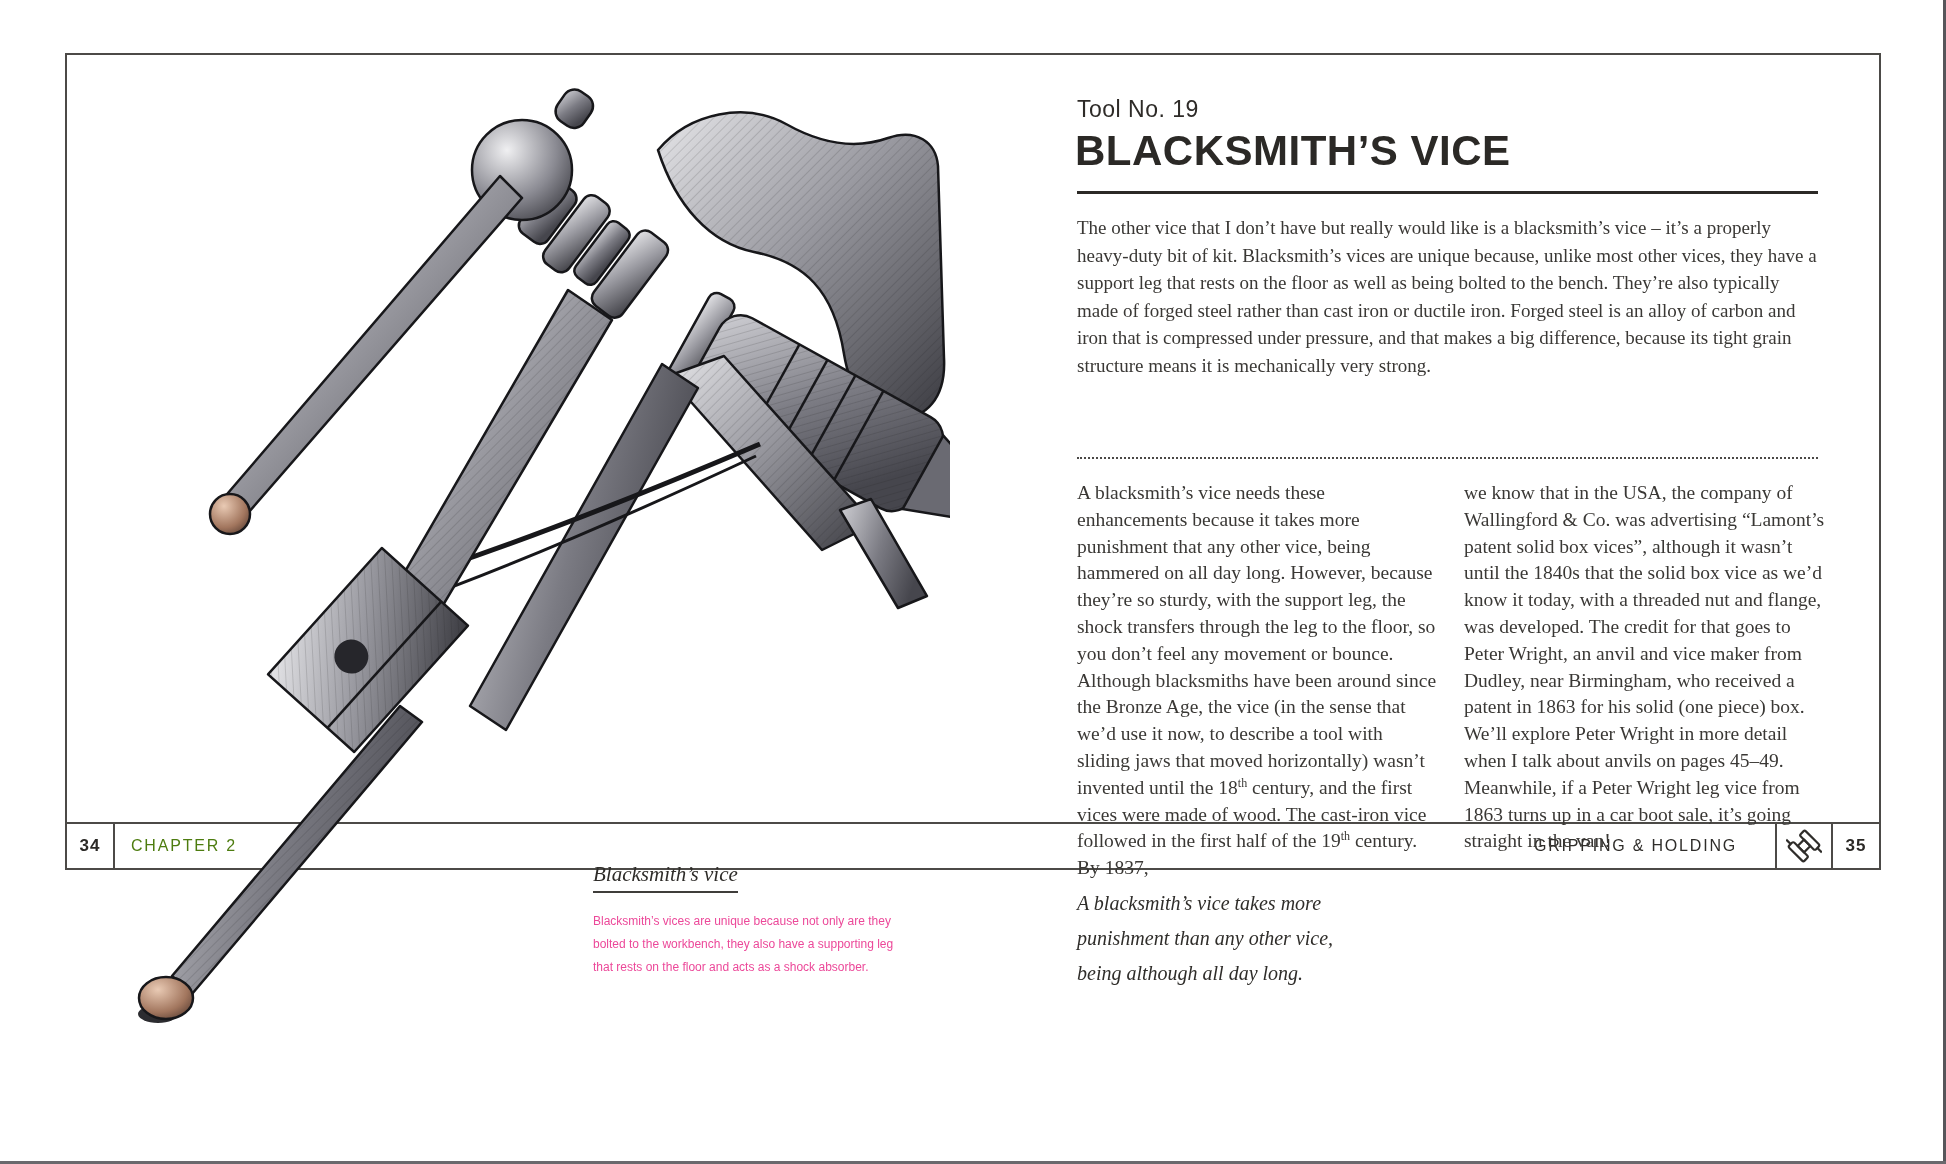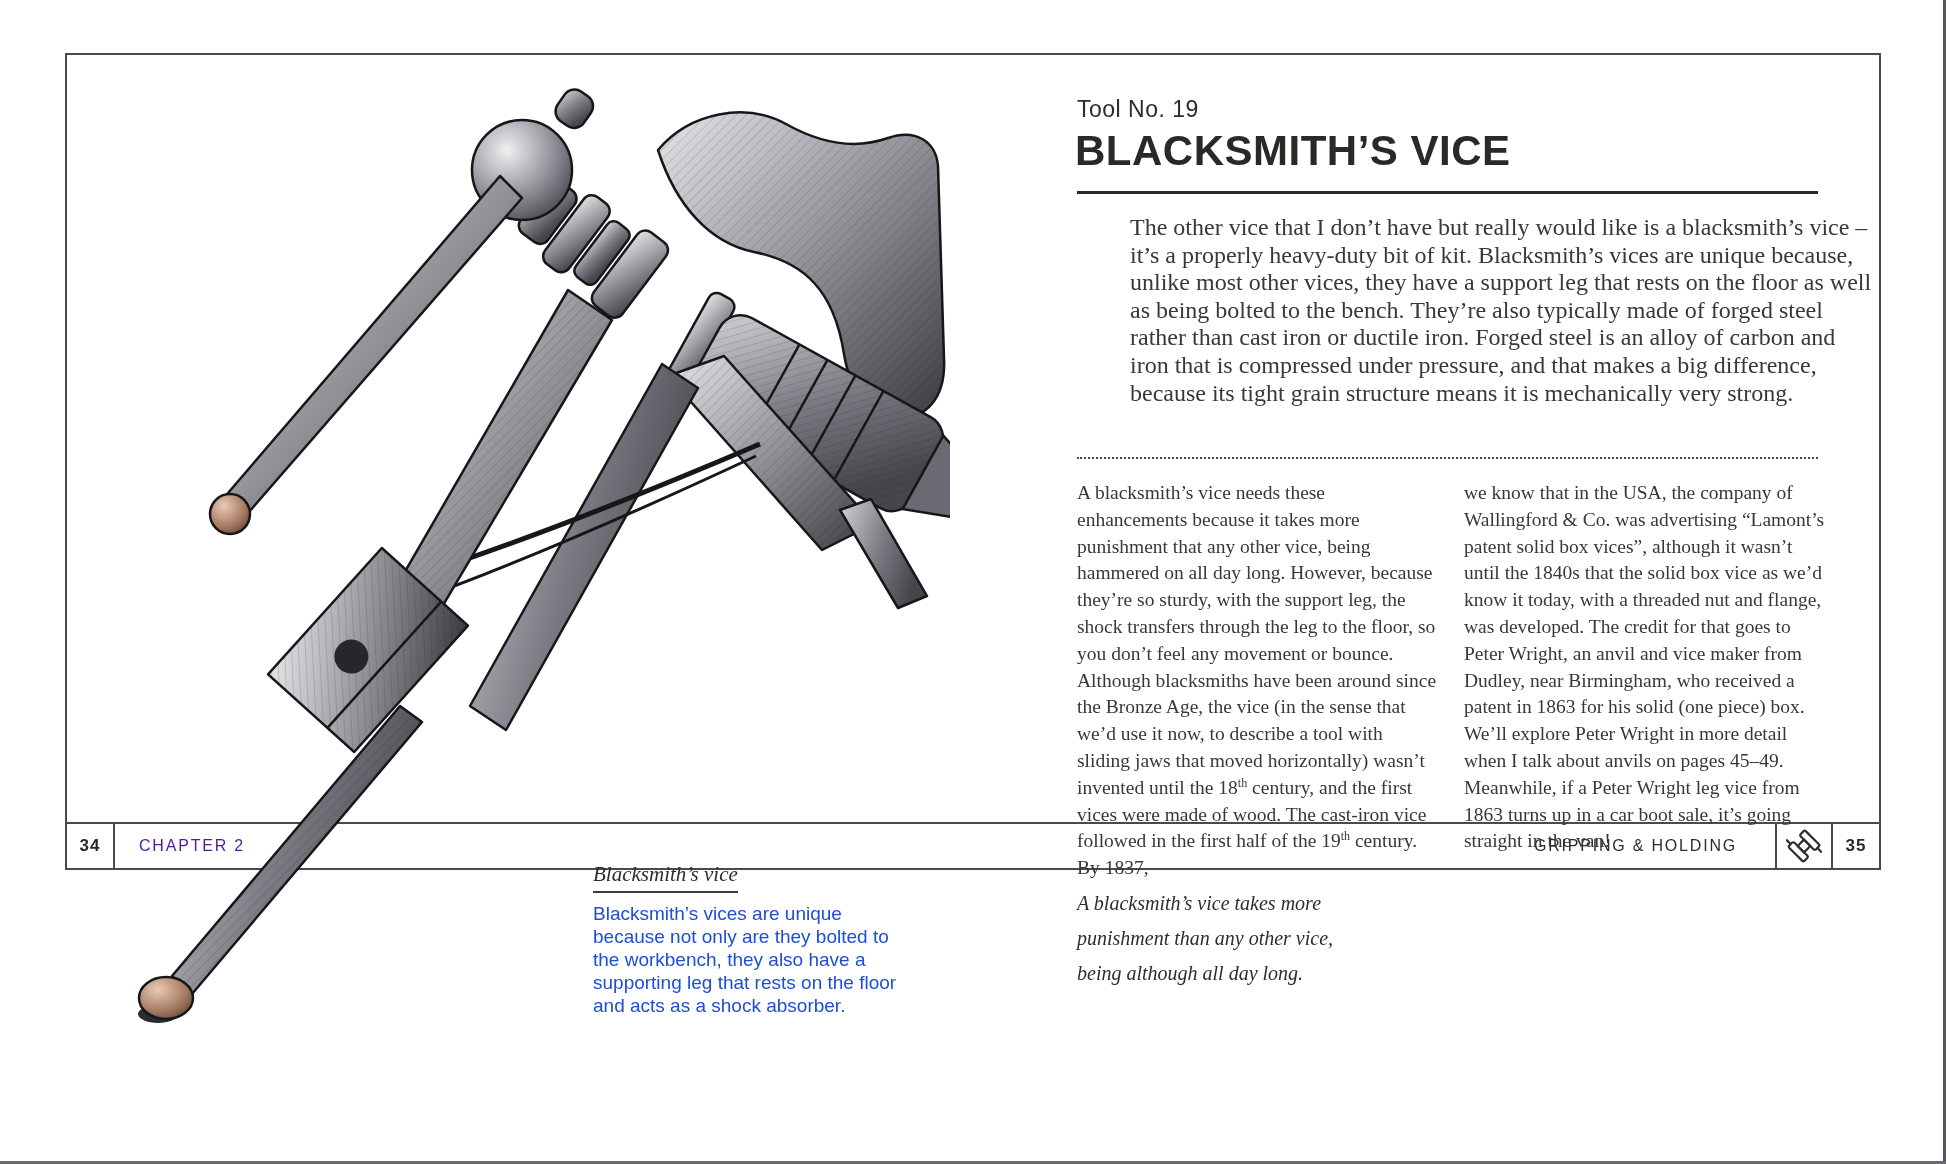--- a/index.html
+++ b/index.html
@@ -19,32 +19,32 @@
 
   
   .footer {
     position:absolute; left:0; bottom:0; width:100%; height:46px;
     border-top:2px solid #4c4a47; box-sizing:border-box;
     display:flex; align-items:stretch;
   }
   .footer .cell { display:flex; align-items:center; justify-content:center; }
   .folio { width:46px; font-size:17px; font-weight:700; letter-spacing:1px; color:#2b2926; }
   .folio-left { border-right:2px solid #4c4a47; }
-  .chapter-label { padding-left:24px; font-size:16px; letter-spacing:1.8px; color:#4c1d95; }
+  .chapter-label { padding-left:16px; font-size:16px; letter-spacing:1.8px; color:#4d7c0f; }
   .footer-spacer { flex:1; }
   .section-label { padding-right:38px; font-size:16px; letter-spacing:1.8px; color:#2f2d2a; }
   .icon-cell { width:54px; border-left:2px solid #4c4a47; border-right:2px solid #4c4a47; }
 
   
   .kicker { position:absolute; left:1077px; top:96px; font-size:23px; letter-spacing:0.5px; color:#2e2b28; }
   .title  { position:absolute; left:1075px; top:127px; font-size:42px; font-weight:600; letter-spacing:0.5px; color:#2b2926; }
   .title-rule { position:absolute; left:1077px; top:191px; width:741px; height:3px; background:#2b2926; }
   .intro {
-    position:absolute; left:1130px; top:214px; width:748px;
-    font-family:"Liberation Serif", serif; font-size:24px; line-height:27.6px; color:#3a3835;
+    position:absolute; left:1077px; top:214px; width:748px;
+    font-family:"Liberation Serif", serif; font-size:19px; line-height:27.6px; color:#3a3835;
   }
   .dotted-rule { position:absolute; left:1077px; top:457px; width:741px; border-top:2px dotted #4a4846; }
   .columns {
     position:absolute; left:1077px; top:480px; width:748px;
     display:flex; gap:26px;
   }
   .col {
     flex:1; font-family:"Liberation Serif", serif;
     font-size:19.5px; line-height:26.8px; color:#3a3835;
   }
@@ -54,21 +54,21 @@
     font-family:"Liberation Serif", serif; font-style:italic;
     font-size:20px; line-height:35px; color:#2f2d2a;
   }
 
   
   .fig-caption { position:absolute; left:593px; top:862px; width:322px; }
   .fig-caption-title {
     display:inline-block; font-family:"Liberation Serif", serif; font-style:italic;
     font-size:21px; color:#2f2d2a; padding-bottom:4px; border-bottom:2px solid #3f3d3a;
   }
-  .fig-caption-body { margin-top:9px; font-size:19px; line-height:23px; color:#1d4ed8; }
+  .fig-caption-body { margin-top:17px; font-size:12px; line-height:23px; color:#ec4899; }
 
   .illustration { position:absolute; left:70px; top:58px; width:880px; height:990px; }
 </style>
 </head>
 <body>
 
 <div class="frame">
   <div class="footer">
     <div class="cell folio folio-left">34</div>
     <div class="cell chapter-label">CHAPTER 2</div>

